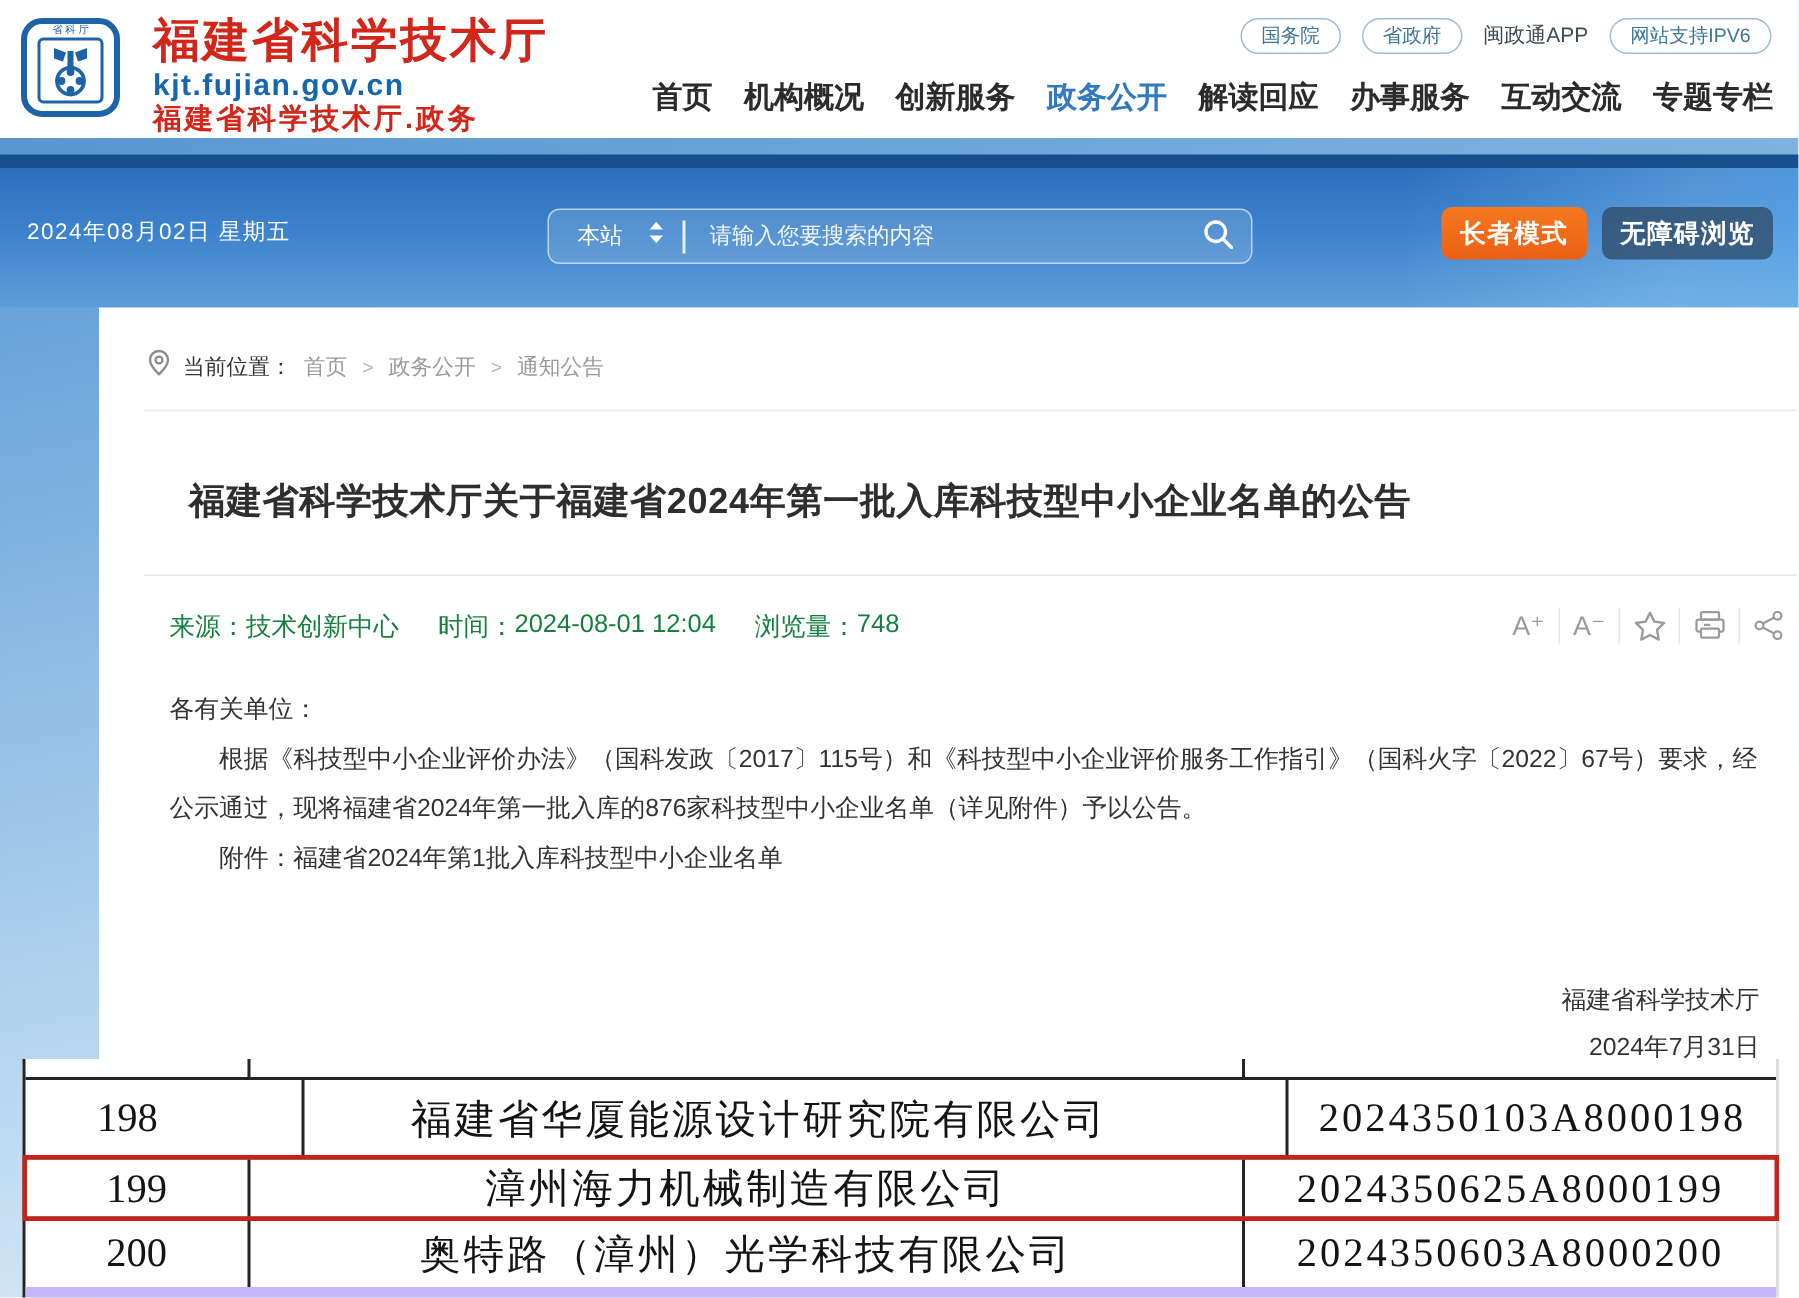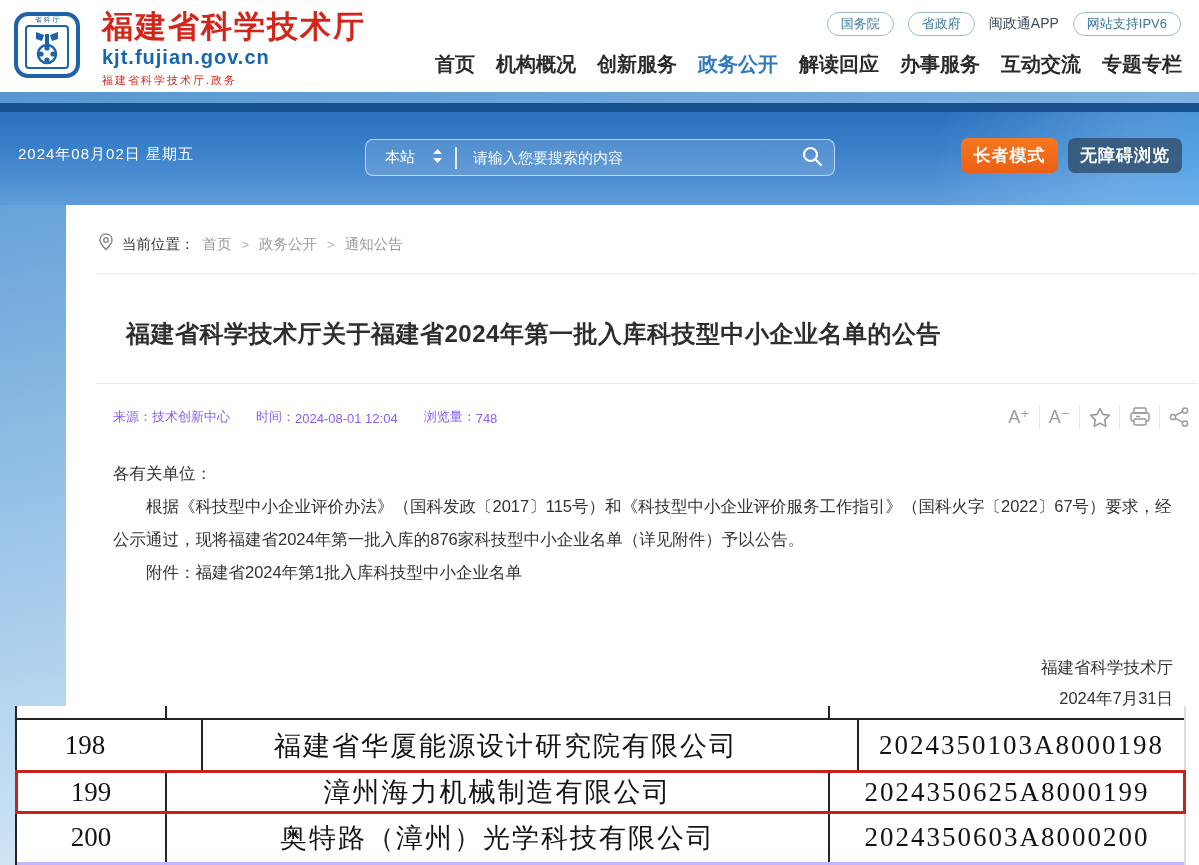--- a/index.html
+++ b/index.html
@@ -8,21 +8,21 @@
          background:#fff; }
   .page { position:absolute; inset:0; width:1199px; height:865px;
           background:linear-gradient(168deg,#4a8ccd 0%,#79aede 28%,#a8cdec 55%,#dcecf8 85%,#eef6fc 100%); }
 
   
   .topbar { position:absolute; left:0; top:0; width:1199px; height:92px; background:#fff; }
   .brand { position:absolute; left:14px; top:10px; display:flex; align-items:flex-start; }
   .brand-text { margin-left:20px; }
   .site-name { color:#d2261b; font-size:31px; font-weight:800; letter-spacing:2px; line-height:34px; }
   .site-url  { color:#1565b0; font-size:20px; font-weight:700; letter-spacing:1px; line-height:26px; }
-  .site-sub  { color:#d2261b; font-size:11px; font-weight:400; letter-spacing:2px; line-height:20px; }
+  .site-sub  { color:#d2261b; font-size:19px; font-weight:700; letter-spacing:2px; line-height:20px; }
 
   .quick-links { position:absolute; right:18px; top:12px; display:flex; align-items:center; gap:14px; }
   .pill { border:1px solid #9dbdd2; border-radius:13px; padding:2px 13px; font-size:13px;
           color:#3c7699; background:#fff; white-space:nowrap; cursor:pointer; }
   .plain-link { font-size:14px; color:#3e4c58; cursor:pointer; }
 
   .mainnav { position:absolute; right:17px; bottom:14px; display:flex; gap:21px; }
   .nav-item { font-size:20px; font-weight:700; color:#2b2b2b; white-space:nowrap; cursor:pointer; }
   .nav-item.active { color:#3279c0; }
 
@@ -60,21 +60,21 @@
   .crumb-link { font-size:14.5px; color:#9a9a9a; cursor:pointer; }
   .crumb-sep { font-size:13px; color:#b5b5b5; margin:0 2px; }
   .divider { position:absolute; left:30px; width:1102px; height:1px; background:#e9e9e9; }
   .d1 { top:68px; } .d2 { top:178px; }
 
   .article-title { position:absolute; left:60px; top:113px; width:1040px; text-align:left;
                    font-size:24px; font-weight:700; color:#2e2e2e; letter-spacing:0.5px; }
 
   .meta-row { position:absolute; left:47px; top:197px; width:1086px; height:30px;
               display:flex; align-items:center; }
-  .meta-left { display:flex; align-items:flex-end; color:#8b5cf6; font-size:13px; }
+  .meta-left { display:flex; align-items:flex-start; color:#15803d; font-size:17px; }
   .meta-left .gap { width:26px; }
   .meta-tools { margin-left:auto; display:flex; align-items:center; }
   .tool { display:flex; align-items:center; justify-content:center; min-width:40px; height:24px;
           color:#9b9b9b; font-size:18px; cursor:pointer; }
   .tool + .tool { border-left:1px solid #e8e8e8; }
   .tool svg { display:block; }
 
   .article-body { position:absolute; left:47px; top:252px; width:1072px;
                   font-size:16.5px; color:#333; line-height:33px; }
   .para { text-indent:2em; }
@@ -84,21 +84,21 @@
 
   
   .doc-table { position:absolute; left:15px; top:706px; width:1171px; height:160px;
                border-left:2px solid #242424; border-right:2px solid #55555533;
                display:flex; flex-direction:column; background:#fff;
                font-family:"Liberation Serif","DejaVu Serif",serif; color:#141414; }
   .t-row { display:flex; border-bottom:2px solid #242424; position:relative; }
   .t-row.sliver { height:14px; }
   .t-row.r198 { height:53px;gap:48px; }
   .t-row.r199 { height:40px; }
-  .t-row.r200 { flex:1; border-bottom:4px solid #c4b5fd;font-family:Liberation Serif, serif; }
+  .t-row.r200 { flex:1; border-bottom:8px solid #c4b5fd;font-family:Liberation Serif, serif; }
   .t-cell { display:flex; align-items:center; justify-content:center; overflow:hidden; }
   .t-cell + .t-cell { border-left:2px solid #242424; }
   .c-no { width:148px; font-size:27px; }
   .c-name { width:663px; font-size:27px; letter-spacing:2px; }
   .c-code { width:356px; font-size:27px; letter-spacing:2px; }
   .t-row.highlight::after { content:""; position:absolute; left:-2px; right:-2px; top:-3px; bottom:-3px;
                border:3px solid #c7221c; pointer-events:none; z-index:3; }
 </style>
 </head>
 <body>

